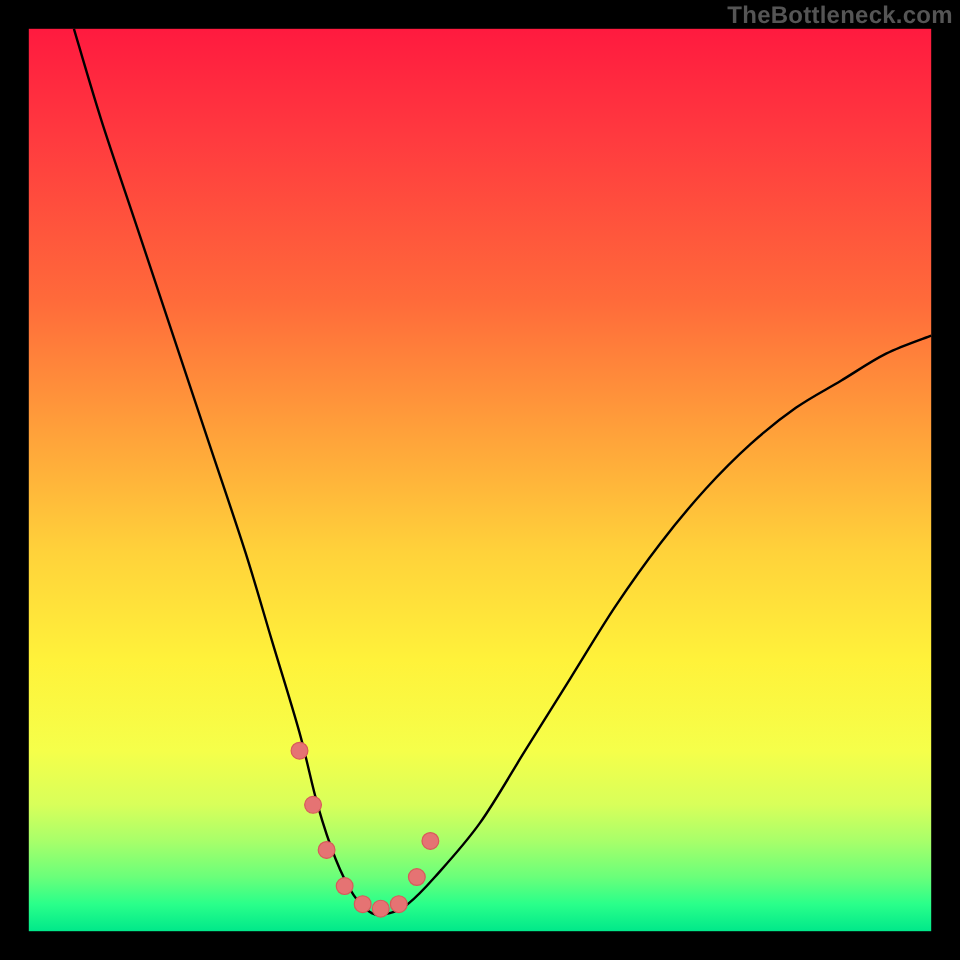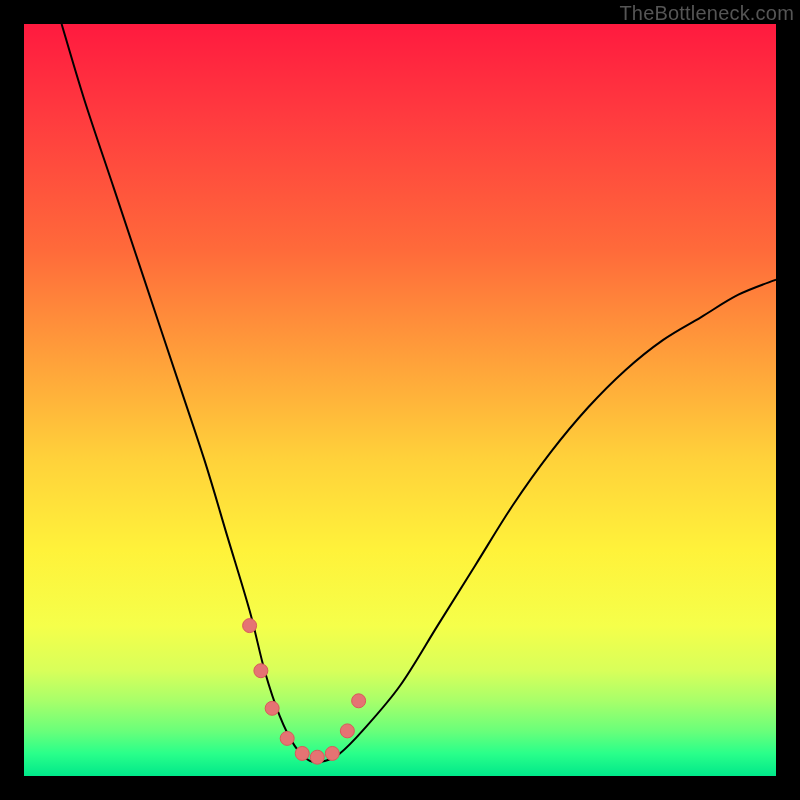--- a/index.html
+++ b/index.html
@@ -38,21 +38,21 @@
       #2aff8a 97%,
       #00e88a 100%
     );
   }
   .watermark {
     position: absolute;
     top: 2px;
     right: 6px;
     font-family: Arial, Helvetica, sans-serif;
     font-size: 20px;
-    font-weight: normal;
+    font-weight: bold;
     color: #555;
     letter-spacing: 0.2px;
     user-select: none;
   }
   svg.curve {
     position: absolute;
     left: 0;
     top: 0;
     width: 752px;
     height: 752px;

